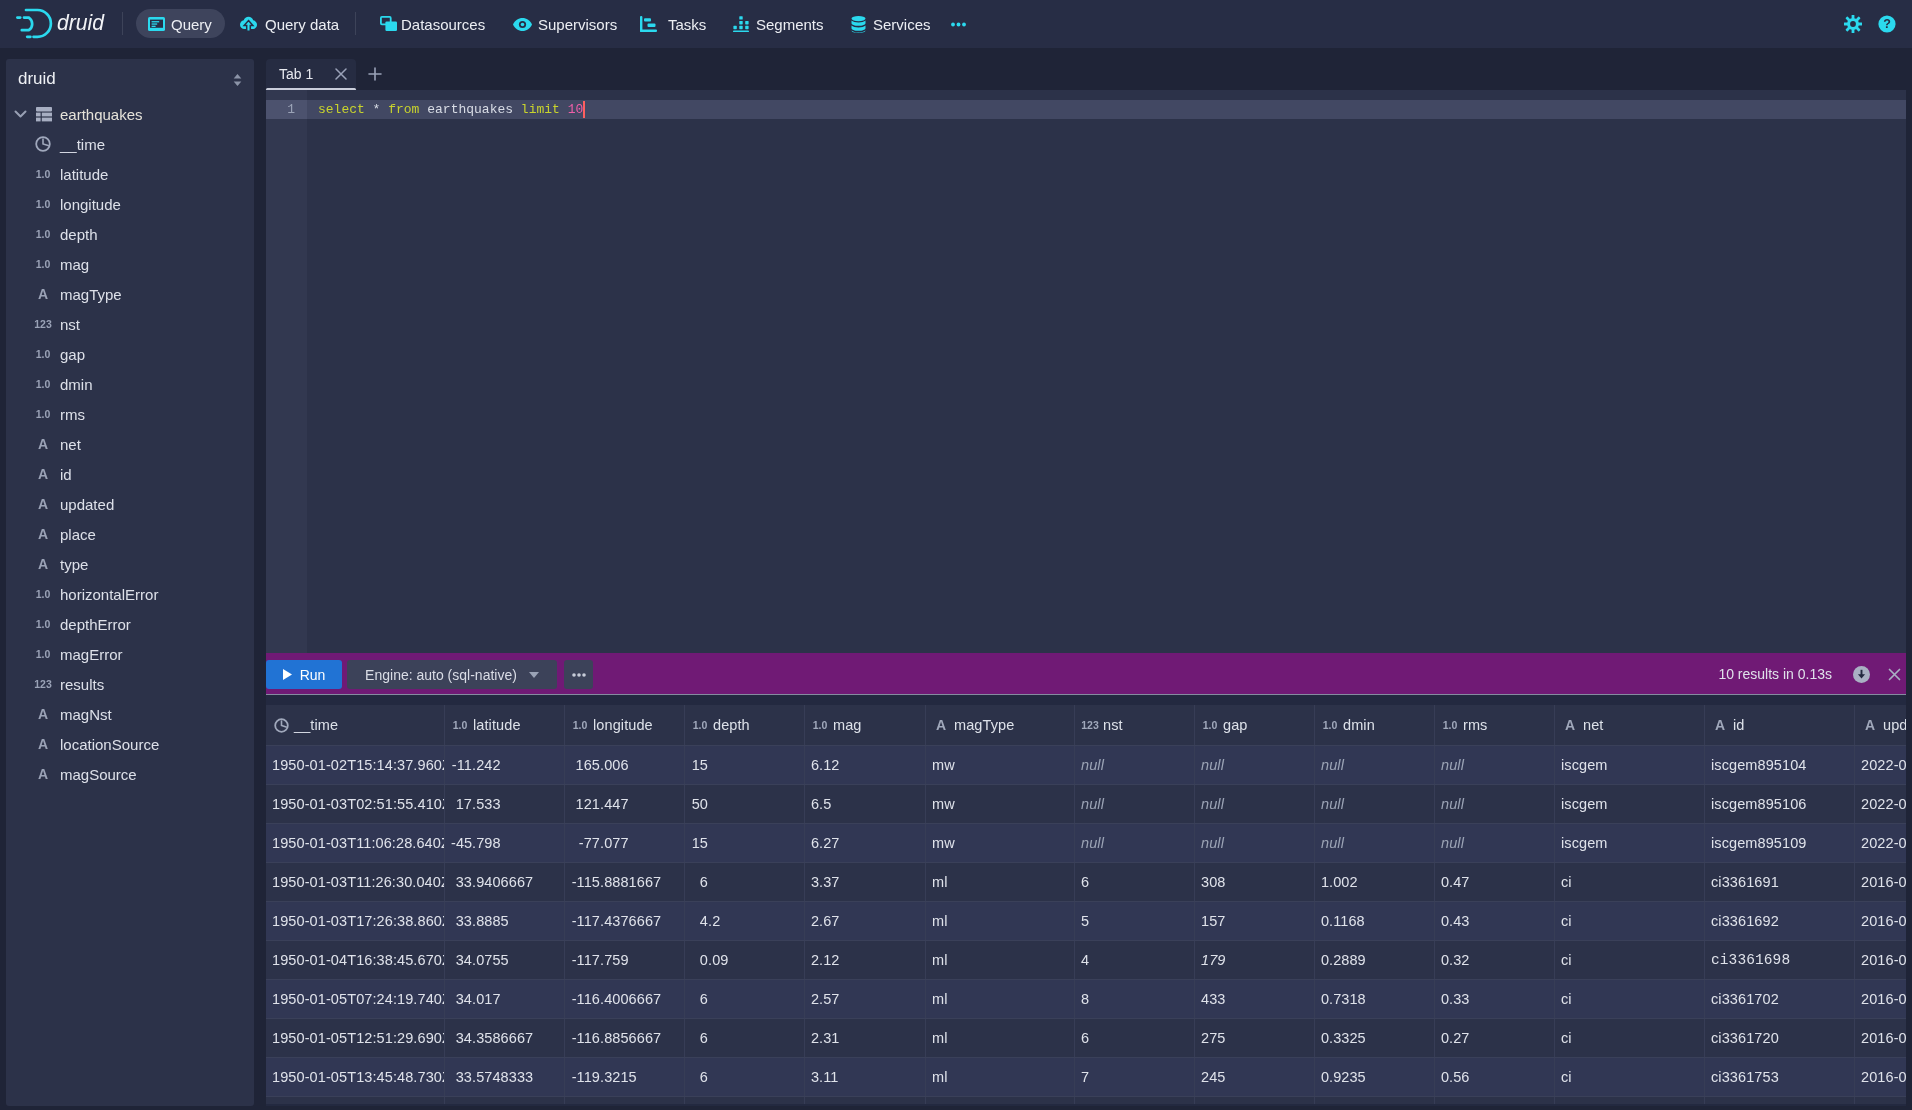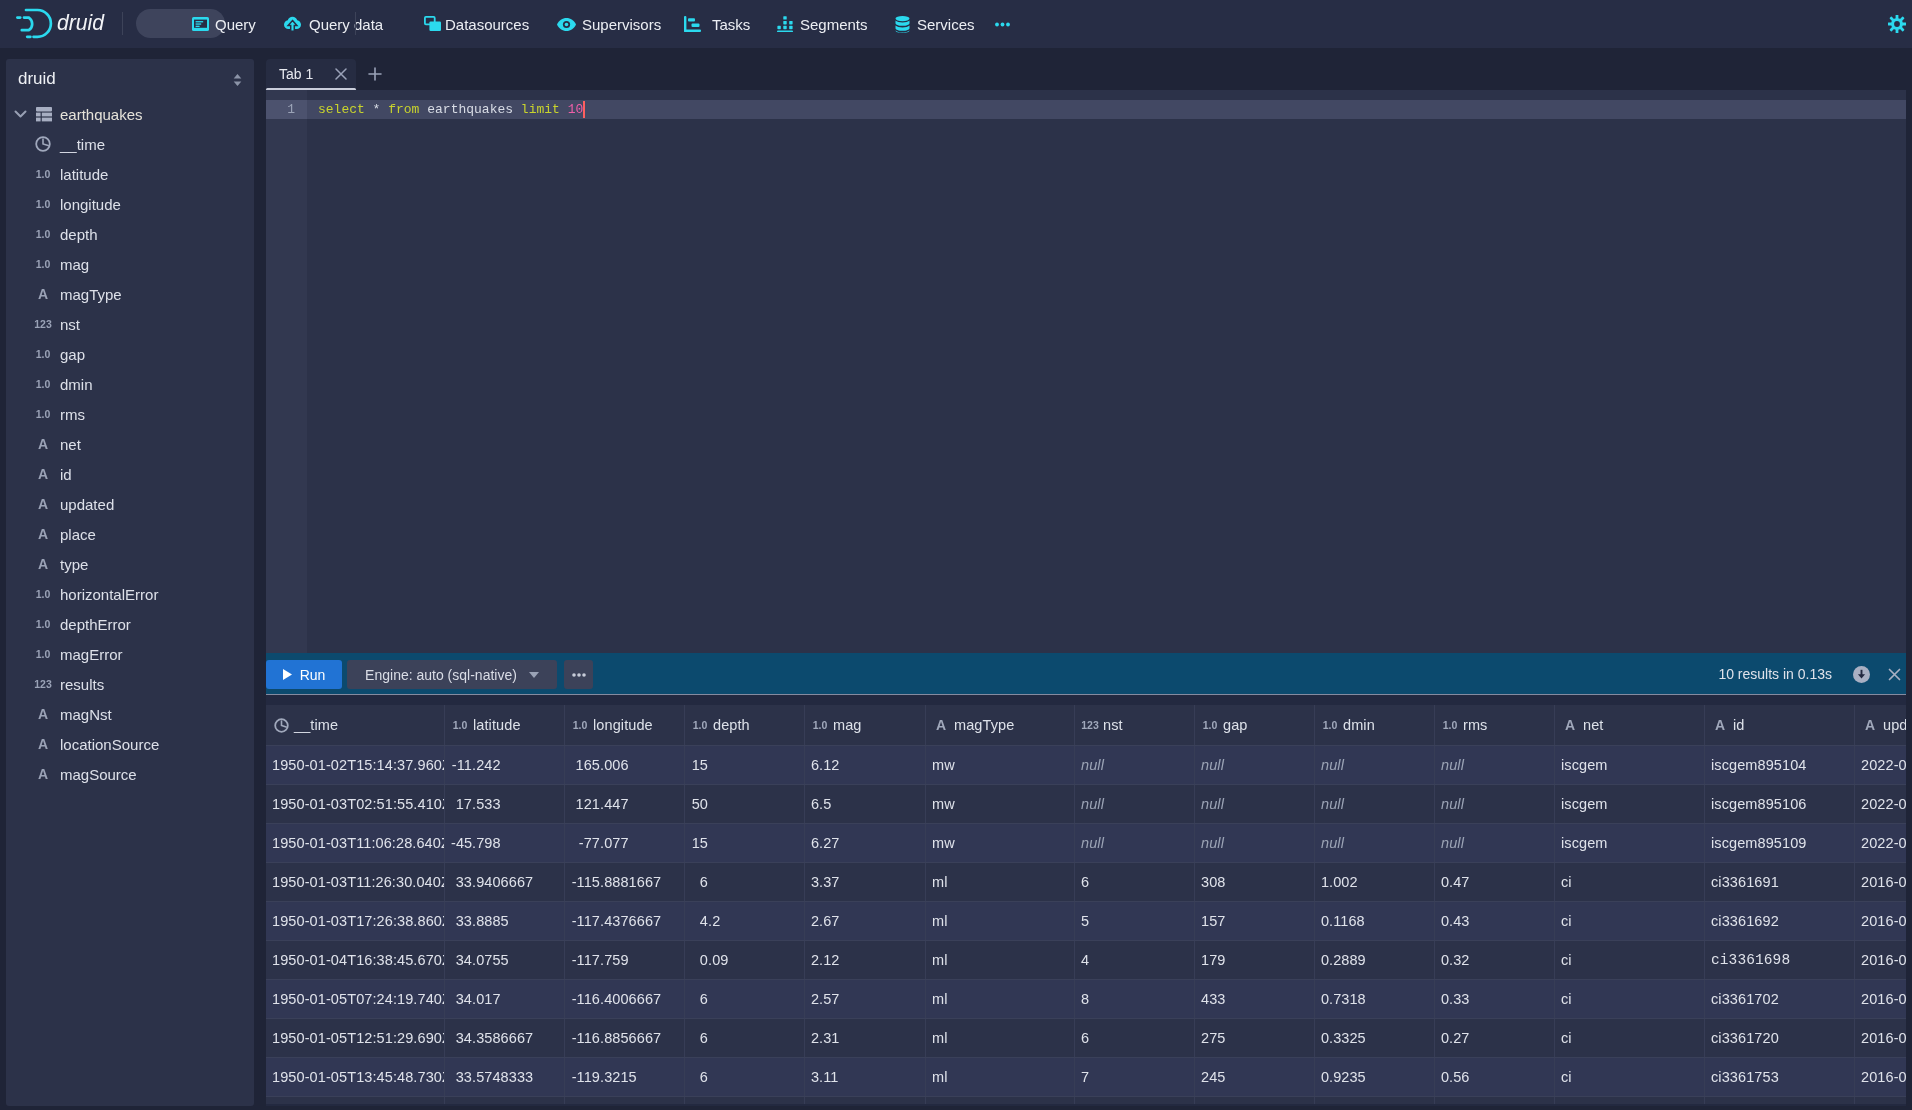--- a/index.html
+++ b/index.html
@@ -1,19 +1,19 @@
 <!DOCTYPE html>
 <html><head><meta charset="utf-8"><title>Query · druid</title><style>
 *{margin:0;padding:0;box-sizing:border-box;}
 html,body{width:1912px;height:1110px;overflow:hidden;background:#1f2437;
  font-family:"Liberation Sans",sans-serif;color:#dfe2ea;}
 .abs{position:absolute;}
 
 #nav{position:absolute;left:0;top:0;width:1912px;height:48px;background:#272d45;}
-#nav .item{position:absolute;top:0;height:48px;display:flex;align-items:center;font-size:15px;color:#eceef3;margin-left:44px;}
+#nav .item{position:absolute;top:0;height:48px;display:flex;align-items:center;font-size:15px;color:#eceef3;}
 #nav .vdiv{position:absolute;top:12px;width:1px;height:23px;background:#3d4359;}
 #wordmark{position:absolute;left:57px;top:10px;font-size:22.5px;font-style:italic;color:#f2f3f6;letter-spacing:0;transform:scaleX(.94);transform-origin:left;}
 #pill{position:absolute;left:136px;top:9px;width:89px;height:29px;border-radius:15px;background:#3e445c;}
 
 #side{position:absolute;left:6px;top:59px;width:248px;height:1047px;background:#2c3249;border-radius:3px;}
 #side h1{position:absolute;left:12px;top:10px;font-size:17px;font-weight:normal;color:#eef0f4;}
 .trow{position:absolute;left:0;width:248px;height:30px;}
 .trow .lbl{position:absolute;left:54px;top:50%;transform:translateY(-50%);font-size:15px;color:#dde0e9;}
 .tico{position:absolute;left:25px;top:0;width:24px;height:30px;display:flex;align-items:center;justify-content:center;color:#9aa2b6;}
 .tnum{font-size:10.5px;font-weight:bold;letter-spacing:0;}
@@ -23,21 +23,21 @@
 #tabline{position:absolute;left:266px;top:88px;width:90px;height:3px;background:#c9cdda;border-radius:2px;}
 #editor{position:absolute;left:266px;top:90px;width:1640px;height:563px;background:#2c3249;}
 #gutter{position:absolute;left:0;top:0;width:41px;height:563px;background:#323850;}
 #lineA{position:absolute;left:41px;top:10px;width:1599px;height:19px;background:#424863;}
 #gutterA{position:absolute;left:0;top:10px;width:41px;height:19px;background:#4c526e;}
 #code{position:absolute;left:52px;top:10px;height:19px;font-family:"Liberation Mono",monospace;font-size:13px;line-height:19px;white-space:pre;color:#d9dde6;}
 #gnum{position:absolute;left:0;top:10px;width:29px;height:19px;text-align:right;font-family:"Liberation Mono",monospace;font-size:13px;line-height:19px;color:#9ba3b7;}
 .kw{color:#c9d42d;} .num{color:#ef5fa8;}
 #caret{position:absolute;top:1px;width:2px;height:17px;background:#ff5f5f;}
 
-#runbar{position:absolute;left:266px;top:653px;width:1640px;height:41px;background:#0c4a6e;}
+#runbar{position:absolute;left:266px;top:653px;width:1640px;height:41px;background:#701a75;}
 .rbtn{position:absolute;top:7px;height:29px;border-radius:3px;display:flex;align-items:center;justify-content:center;font-size:14px;}
 #hdiv{position:absolute;left:266px;top:694px;width:1640px;height:1px;background:#858ba0;}
 #results{position:absolute;left:266px;top:695px;width:1640px;height:411px;background:#232940;overflow:hidden;}
 
 #tbl{position:absolute;left:0;top:10px;width:1640px;height:399px;overflow:hidden;}
 .hrow{position:relative;height:40px;background:#2c3249;}
 .drow{position:relative;height:39px;background:#2c3249;border-top:1px solid #3a4059;}
 .drow.o{background:#313754;}
 .cell{position:absolute;top:0;height:100%;border-right:1px solid #373d56;overflow:hidden;display:flex;align-items:center;padding-left:6px;font-size:14.5px;letter-spacing:.1px;color:#dfe2ea;white-space:nowrap;}
 .hrow .cell{color:#dde1e9;}
@@ -552,21 +552,21 @@
         <div class="cell" style="left:0px;width:179px;">1950-01-04T16:38:45.670Z</div>
         <div class="cell" style="left:179px;width:120px;"><span class="ip" style="width:21px;">34</span>.0755</div>
         <div class="cell" style="left:299px;width:120px;"><span class="ip" style="width:29px;">-117</span>.759</div>
         <div class="cell" style="left:419px;width:120px;"><span class="ip" style="width:17px;">0</span>.09</div>
         <div class="cell" style="left:539px;width:121px;"><span class="ip" style="width:8px;">2</span>.12</div>
         <div class="cell" style="left:660px;width:149px;">ml</div>
         <div class="cell" style="left:809px;width:120px;">
           <span class="ip" style="width:8px;">4</span>
         </div>
         <div class="cell" style="left:929px;width:120px;">
-          <span class="ip" style="width:24px;">179</span>
+          <span class="ip" style="width:24px;font-style:italic;">179</span>
         </div>
         <div class="cell" style="left:1049px;width:120px;"><span class="ip" style="width:8px;">0</span>.2889</div>
         <div class="cell" style="left:1169px;width:120px;"><span class="ip" style="width:8px;">0</span>.32</div>
         <div class="cell" style="left:1289px;width:150px;">ci</div>
         <div class="cell" style="left:1439px;width:150px;font-family:Liberation Mono, monospace;">ci3361698</div>
         <div class="cell" style="left:1589px;width:151px;">2016-01-28T20:47:55.060Z</div>
       </div>
       <div class="drow o">
         <div class="cell" style="left:0px;width:179px;">1950-01-05T07:24:19.740Z</div>
         <div class="cell" style="left:179px;width:120px;"><span class="ip" style="width:21px;">34</span>.017</div>

